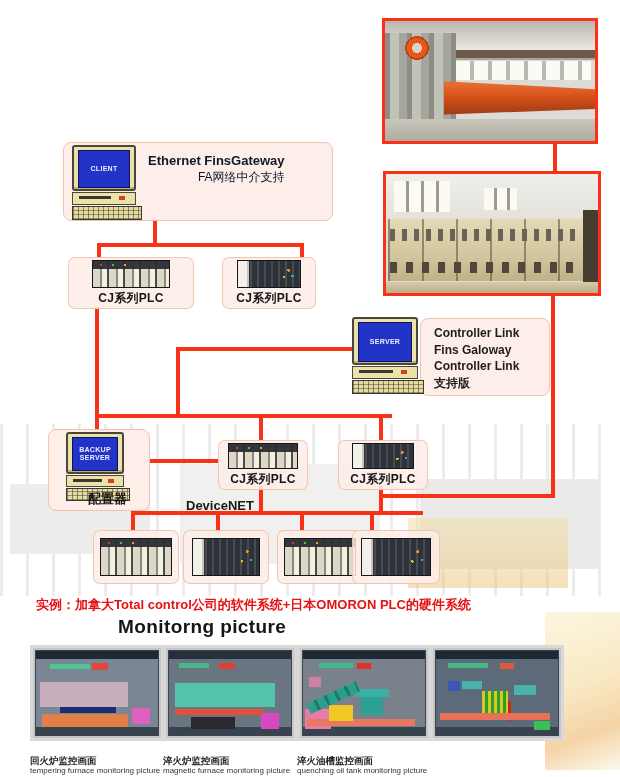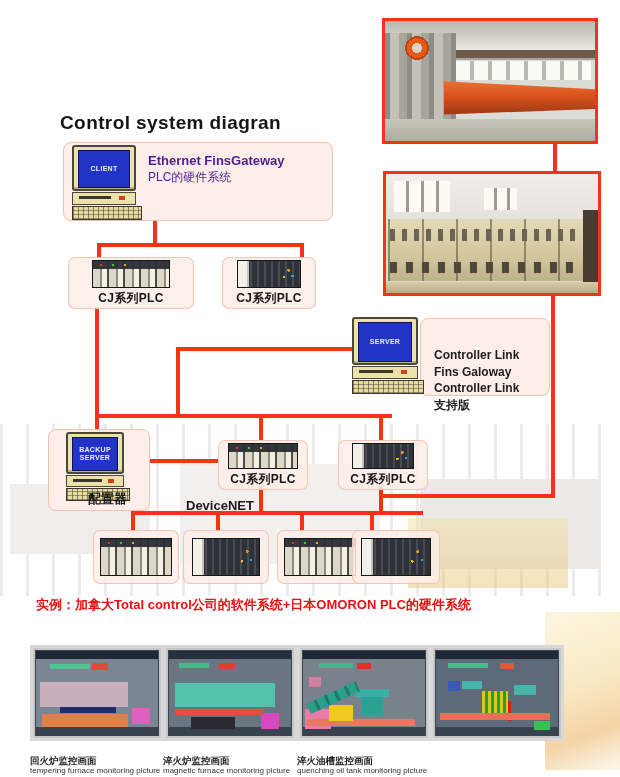--- a/index.html
+++ b/index.html
@@ -59,21 +59,21 @@
       linear-gradient(#8a847c,#8a847c) 420px 55px/180px 90px no-repeat,
       repeating-linear-gradient(90deg,rgba(70,70,65,.6) 0 3px,transparent 3px 26px);}
   .wm-tan{left:408px;top:518px;width:160px;height:70px;opacity:.5;
     background:linear-gradient(#f3dda4,#e8c478);}
   .wm-right{left:545px;top:612px;width:75px;height:158px;opacity:.5;
     background:linear-gradient(160deg,#f8ecc2 0%,#f3d48a 45%,#eaa84e 75%,#f8f2da 100%);}
 
   
   .node-box{position:absolute;background:var(--box_bg,#fdeeea);
     border:1px solid var(--box_border,#f3c2ae);border-radius:8px;}
-  .client-text{position:absolute;font-size:12px;line-height:17px;color:#4c1d95;}
+  .client-text{position:absolute;font-size:12px;line-height:17px;color:#0f172a;text-align:right;}
   .client-text .hd{font-size:13px;font-weight:bold;}
   .server-text{position:absolute;font-size:12px;line-height:16.5px;font-weight:bold;color:#1d1d1d;}
   .cfg-caption{position:absolute;font-size:13px;font-weight:bold;color:#151515;}
 
   
   .pc{position:absolute;}
   .pc-monitor{background:#ece1a8;border:2px solid #4a463a;border-radius:3px;padding:3px 4px;
     box-shadow:inset 0 -2px 0 #bdb27c;}
   .pc-screen{background:var(--screen_blue,#2233c8);border:1px solid #101060;height:100%;
     display:flex;flex-direction:column;align-items:center;justify-content:center;
@@ -163,21 +163,21 @@
 </style>
 </head>
 <body>
 
 <div class="page">
 
   <div class="wm wm-mid"></div>
   <div class="wm wm-tan"></div>
   <div class="wm wm-right"></div>
 
-  <div class="big-title" style="left:60px;top:112px;">Control system diagran</div>
+  <div class="big-title" style="left:118px;top:616px;">Monitorng picture</div>
 
   <div class="photo" style="left:382px;top:18px;width:210px;height:120px;">
     <div class="ph1-roof"></div>
     <div class="ph1-beam"></div>
     <div class="ph1-windows"></div>
     <div class="ph1-structure"></div>
     <div class="ph1-wheel"></div>
     <div class="ph1-machine"></div>
     <div class="ph1-floor"></div>
   </div>
@@ -221,21 +221,21 @@
     <div class="pc-monitor" style="width:52px;height:36px;">
       <div class="pc-screen">
         <span>CLIENT</span>
       </div>
     </div>
     <div class="pc-case" style="width:62px;height:11px;"></div>
     <div class="pc-keyboard" style="width:68px;height:12px;"></div>
   </div>
   <div class="client-text" style="left:148px;top:152px;">
     <div class="hd">Ethernet FinsGateway</div>
-    <div>PLC的硬件系统</div>
+    <div>FA网络中介支持</div>
   </div>
 
   <div class="plc-box" style="left:68px;top:257px;width:124px;height:50px;">
     <div class="plc-art rack" style="width:76px;height:26px;"></div>
     <div class="plc-label">CJ系列PLC</div>
   </div>
   <div class="plc-box" style="left:222px;top:257px;width:92px;height:50px;">
     <div class="plc-art compact" style="width:62px;height:26px;"></div>
     <div class="plc-label">CJ系列PLC</div>
   </div>
@@ -243,21 +243,21 @@
   <div class="node-box" style="left:420px;top:318px;width:128px;height:76px;"></div>
   <div class="pc" style="left:352px;top:317px;">
     <div class="pc-monitor" style="width:54px;height:38px;">
       <div class="pc-screen">
         <span>SERVER</span>
       </div>
     </div>
     <div class="pc-case" style="width:64px;height:11px;"></div>
     <div class="pc-keyboard" style="width:70px;height:12px;"></div>
   </div>
-  <div class="server-text" style="left:434px;top:325px;margin-top:22px;">
+  <div class="server-text" style="left:434px;top:325px;">
     <div>Controller Link</div>
     <div>Fins Galoway</div>
     <div>Controller Link</div>
     <div>支持版</div>
   </div>
 
 
   <div class="node-box" style="left:48px;top:429px;width:100px;height:80px;"></div>
   <div class="pc" style="left:66px;top:432px;">
     <div class="pc-monitor" style="width:46px;height:32px;">

